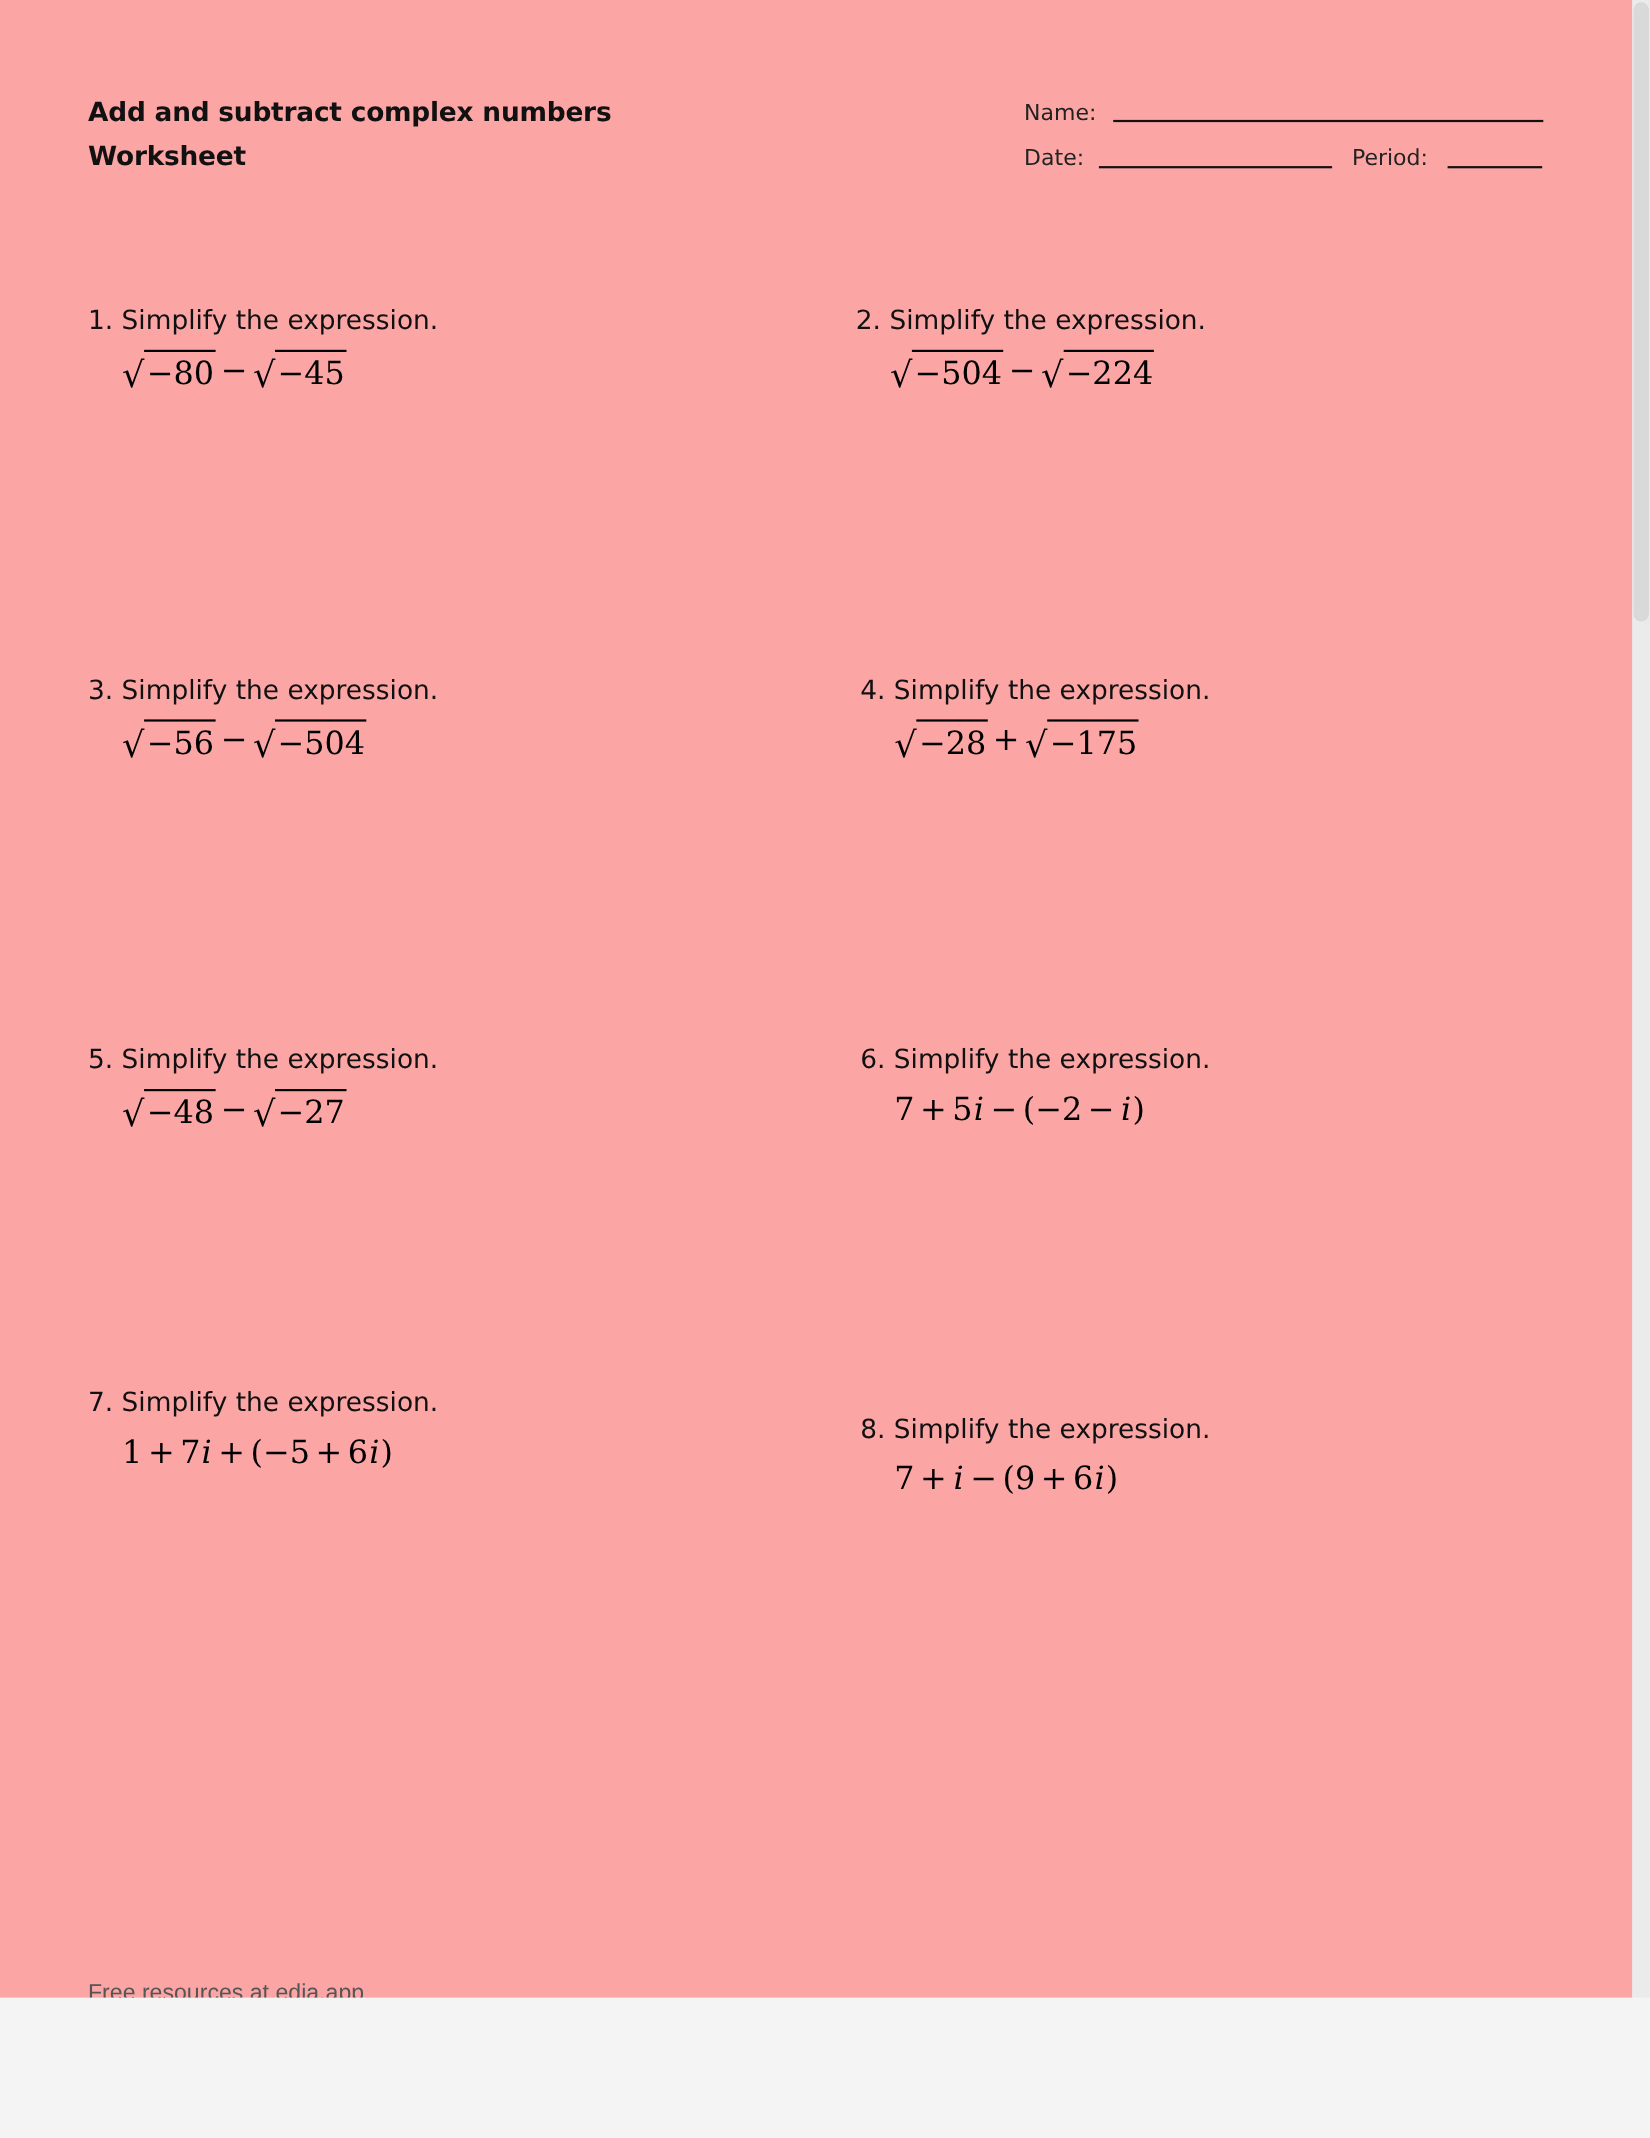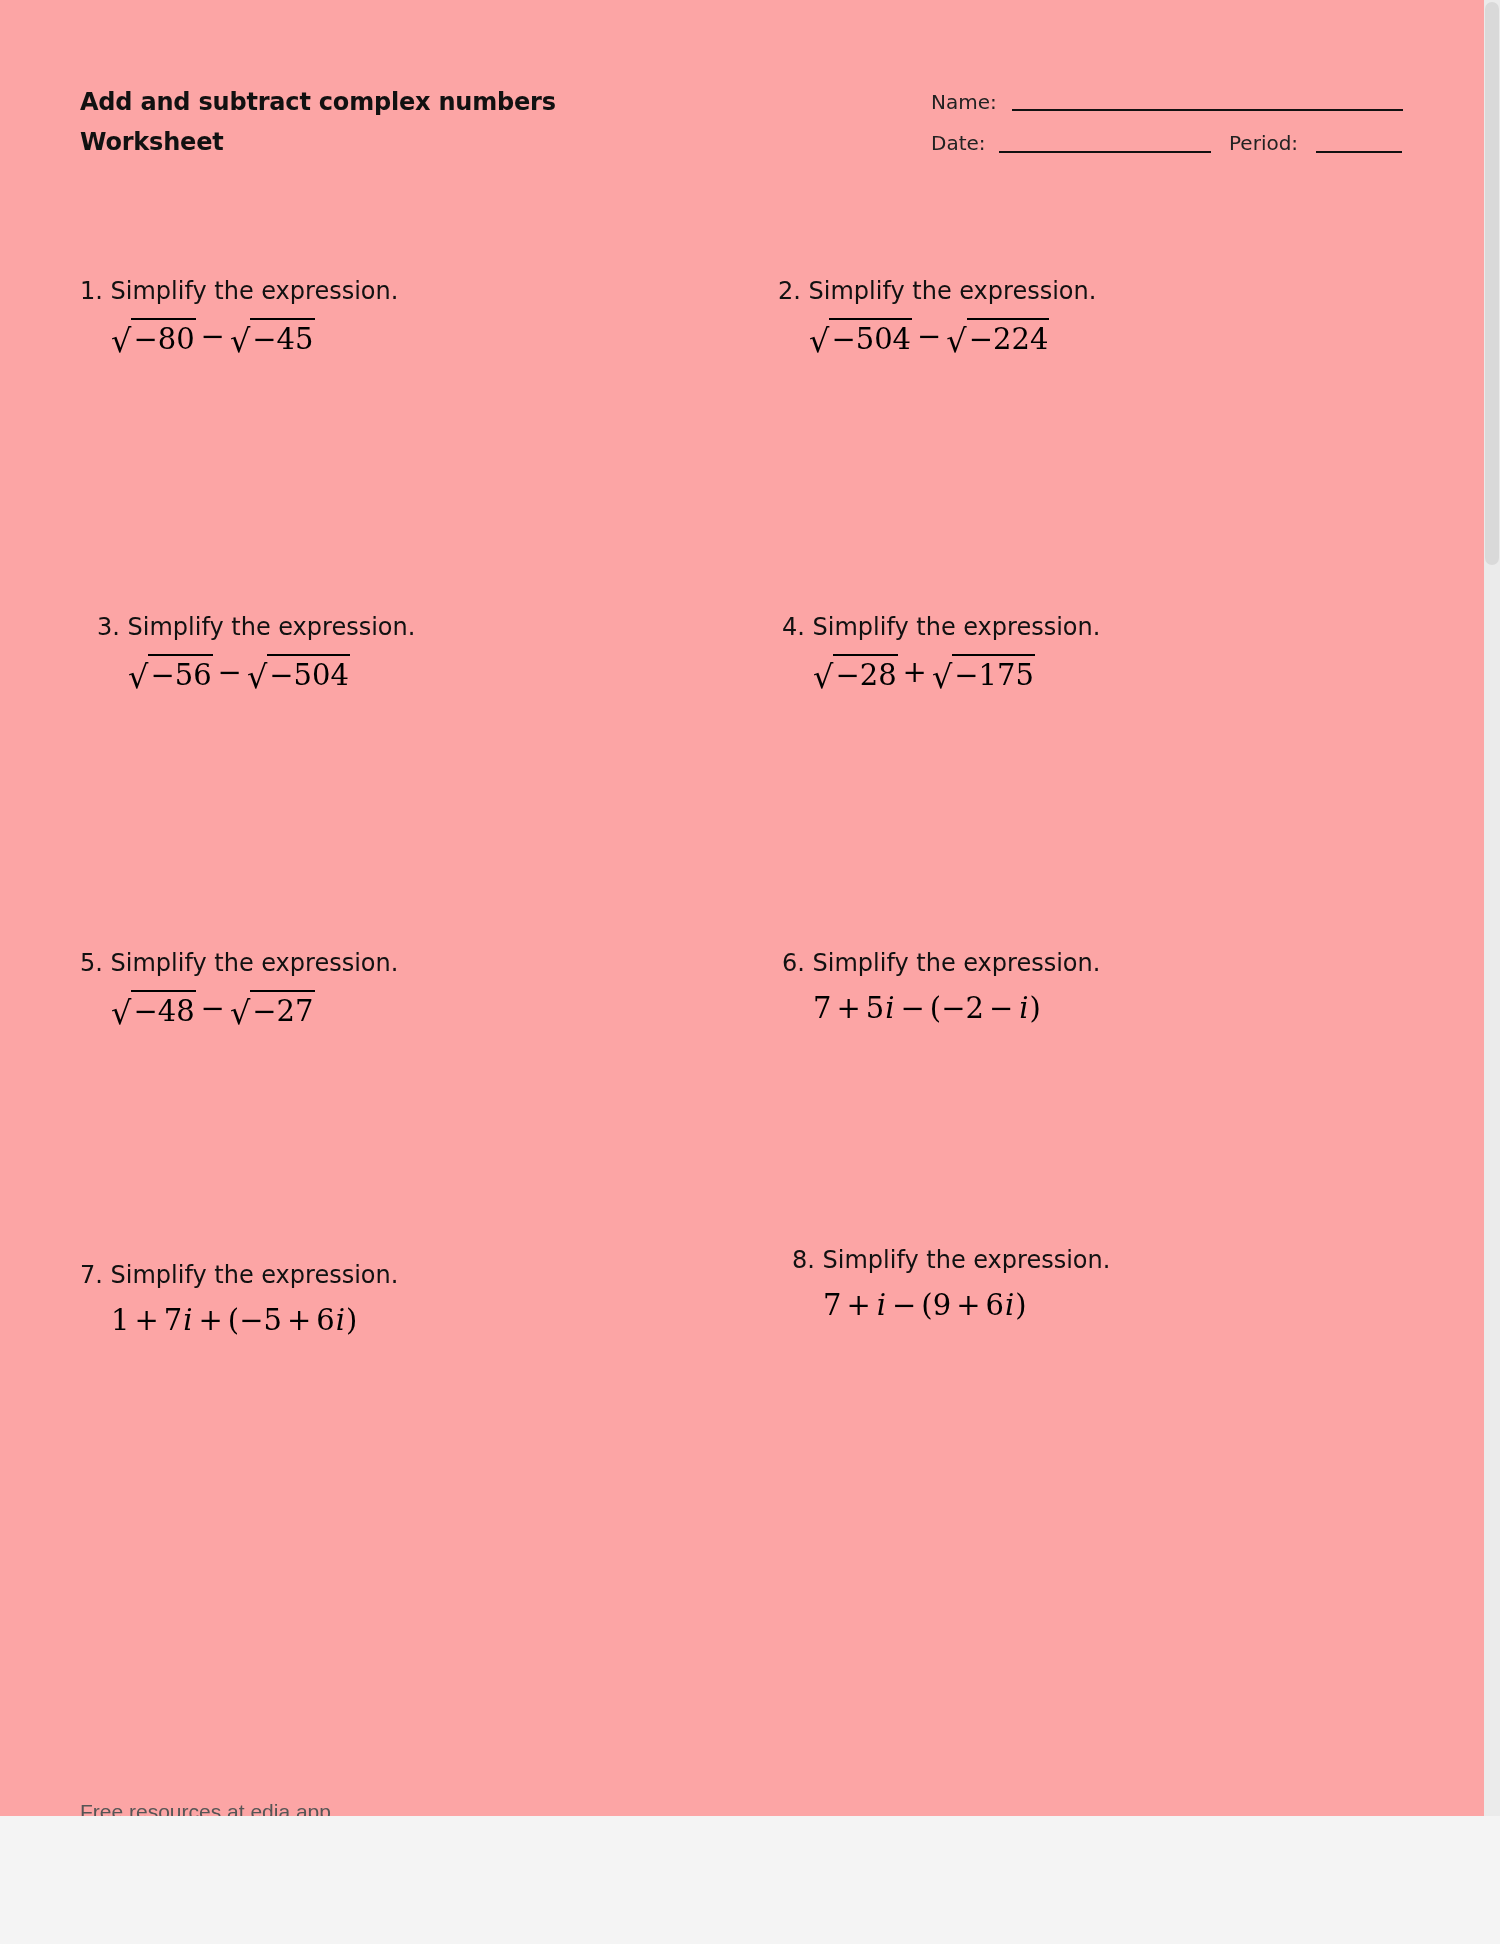--- a/index.html
+++ b/index.html
@@ -164,21 +164,21 @@
           <span class="radicand">−504</span>
         </span>
       <span class="tok">−</span>
       <span class="sqrt">
           <span class="sqrt-sign">√</span>
           <span class="radicand">−224</span>
         </span>
     </div>
   </div>
 
-  <div class="problem" style="left:97px; top:612px;">
+  <div class="problem" style="left:80px; top:612px;">
     <span class="problem-label"><span>3.</span> <span>Simplify the expression.</span></span>
     <div class="problem-expr">
       <span class="sqrt">
           <span class="sqrt-sign">√</span>
           <span class="radicand">−56</span>
         </span>
       <span class="tok">−</span>
       <span class="sqrt">
           <span class="sqrt-sign">√</span>
           <span class="radicand">−504</span>
@@ -242,21 +242,21 @@
       <span class="tok">+</span>
       <span class="tok n">(</span>
         <span class="tok n">−5</span>
       <span class="tok">+</span>
       <span class="tok n">6</span>
         <span class="tok i">i</span>
         <span class="tok n">)</span>
     </div>
   </div>
 
-  <div class="problem" style="left:782px; top:1245px;margin-left:10px;">
+  <div class="problem" style="left:782px; top:1284px;">
     <span class="problem-label"><span>8.</span> <span>Simplify the expression.</span></span>
     <div class="problem-expr">
       <span class="tok n">7</span>
       <span class="tok">+</span>
       <span class="tok i">i</span>
       <span class="tok">−</span>
       <span class="tok n">(</span>
         <span class="tok n">9</span>
       <span class="tok">+</span>
       <span class="tok n">6</span>

